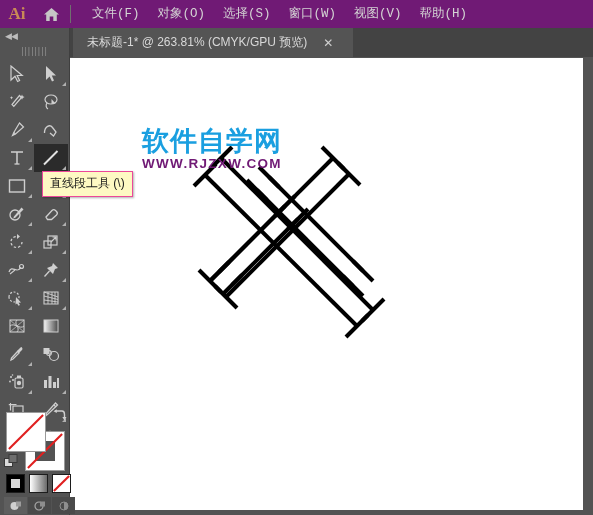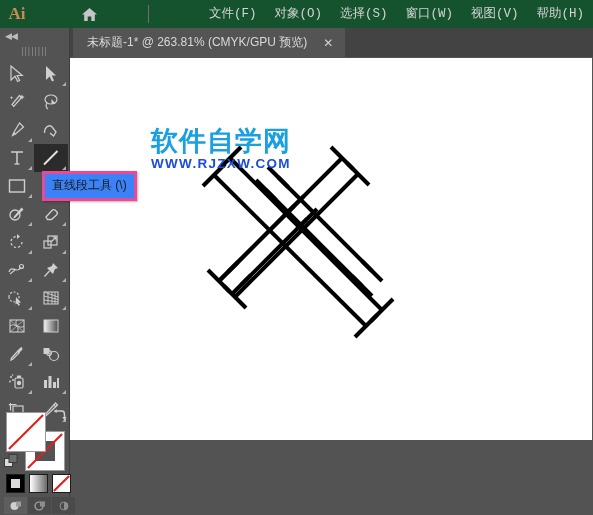--- a/index.html
+++ b/index.html
@@ -19,25 +19,24 @@
     width: 593px;
     height: 515px;
     background: #535353;
   }
 
   
   .menubar {
     position: absolute;
     left: 0; top: 0;
     width: 593px; height: 28px;
-    background: #14532d;
+    background: #701a75;
     display: flex;
     align-items: center;
     box-sizing: border-box;
-    justify-content: space-between;
   }
   .ai-logo {
     width: 34px;
     text-align: center;
     font-size: 17px;
     font-weight: bold;
     color: #c98a56;
     letter-spacing: 0px;
     font-family: "Liberation Serif", serif;
   }
@@ -219,39 +218,39 @@
     height: 29px;
     background: #434343;
   }
   .doc-tab {
     position: absolute;
     left: 3px; top: 0;
     height: 29px;
     background: #545454;
     display: flex;
     align-items: center;
-    padding: 0 12px 0 14px;
+    padding: 0 20px 0 14px;
     box-sizing: border-box;
     color: #d8d8d8;
     font-size: 12px;
     white-space: nowrap;
   }
   .doc-tab .close-x {
     margin-left: 16px;
     color: #d0d0d0;
     font-size: 12px;
     line-height: 1;
   }
 
   
   .canvas {
     position: absolute;
-    left: 70px; top: 58px;
+    left: 61px; top: 58px;
     width: 522px;
-    height: 382px;
+    height: 452px;
     background: #ffffff;
     overflow: hidden;
   }
   .artboard-svg {
     position: absolute;
     left: 0; top: 0;
   }
 
   
   .watermark {
@@ -267,33 +266,33 @@
     font-weight: bold;
     color: #1a9fe0;
     letter-spacing: 1px;
     line-height: 30px;
     white-space: nowrap;
   }
   .wm-url {
     font-family: "Liberation Sans", sans-serif;
     font-size: 13.5px;
     font-weight: bold;
-    color: #1d4ed8;
+    color: #701a75;
     letter-spacing: 1.3px;
     line-height: 15px;
     white-space: nowrap;
   }
 
   
   .tooltip {
     position: absolute;
     left: 42px;
     top: 171px;
-    background: #3b82f6;
-    border: 3px solid #ec4899;
+    background: #fef9c3;
+    border: 1px solid #ec4899;
     color: #1a1a1a;
     font-size: 12px;
     padding: 3px 7px 4px 7px;
     white-space: nowrap;
     box-shadow: 1px 1px 2px rgba(0,0,0,0.3);
     z-index: 50;
   }
 </style>
 </head>
 <body>

